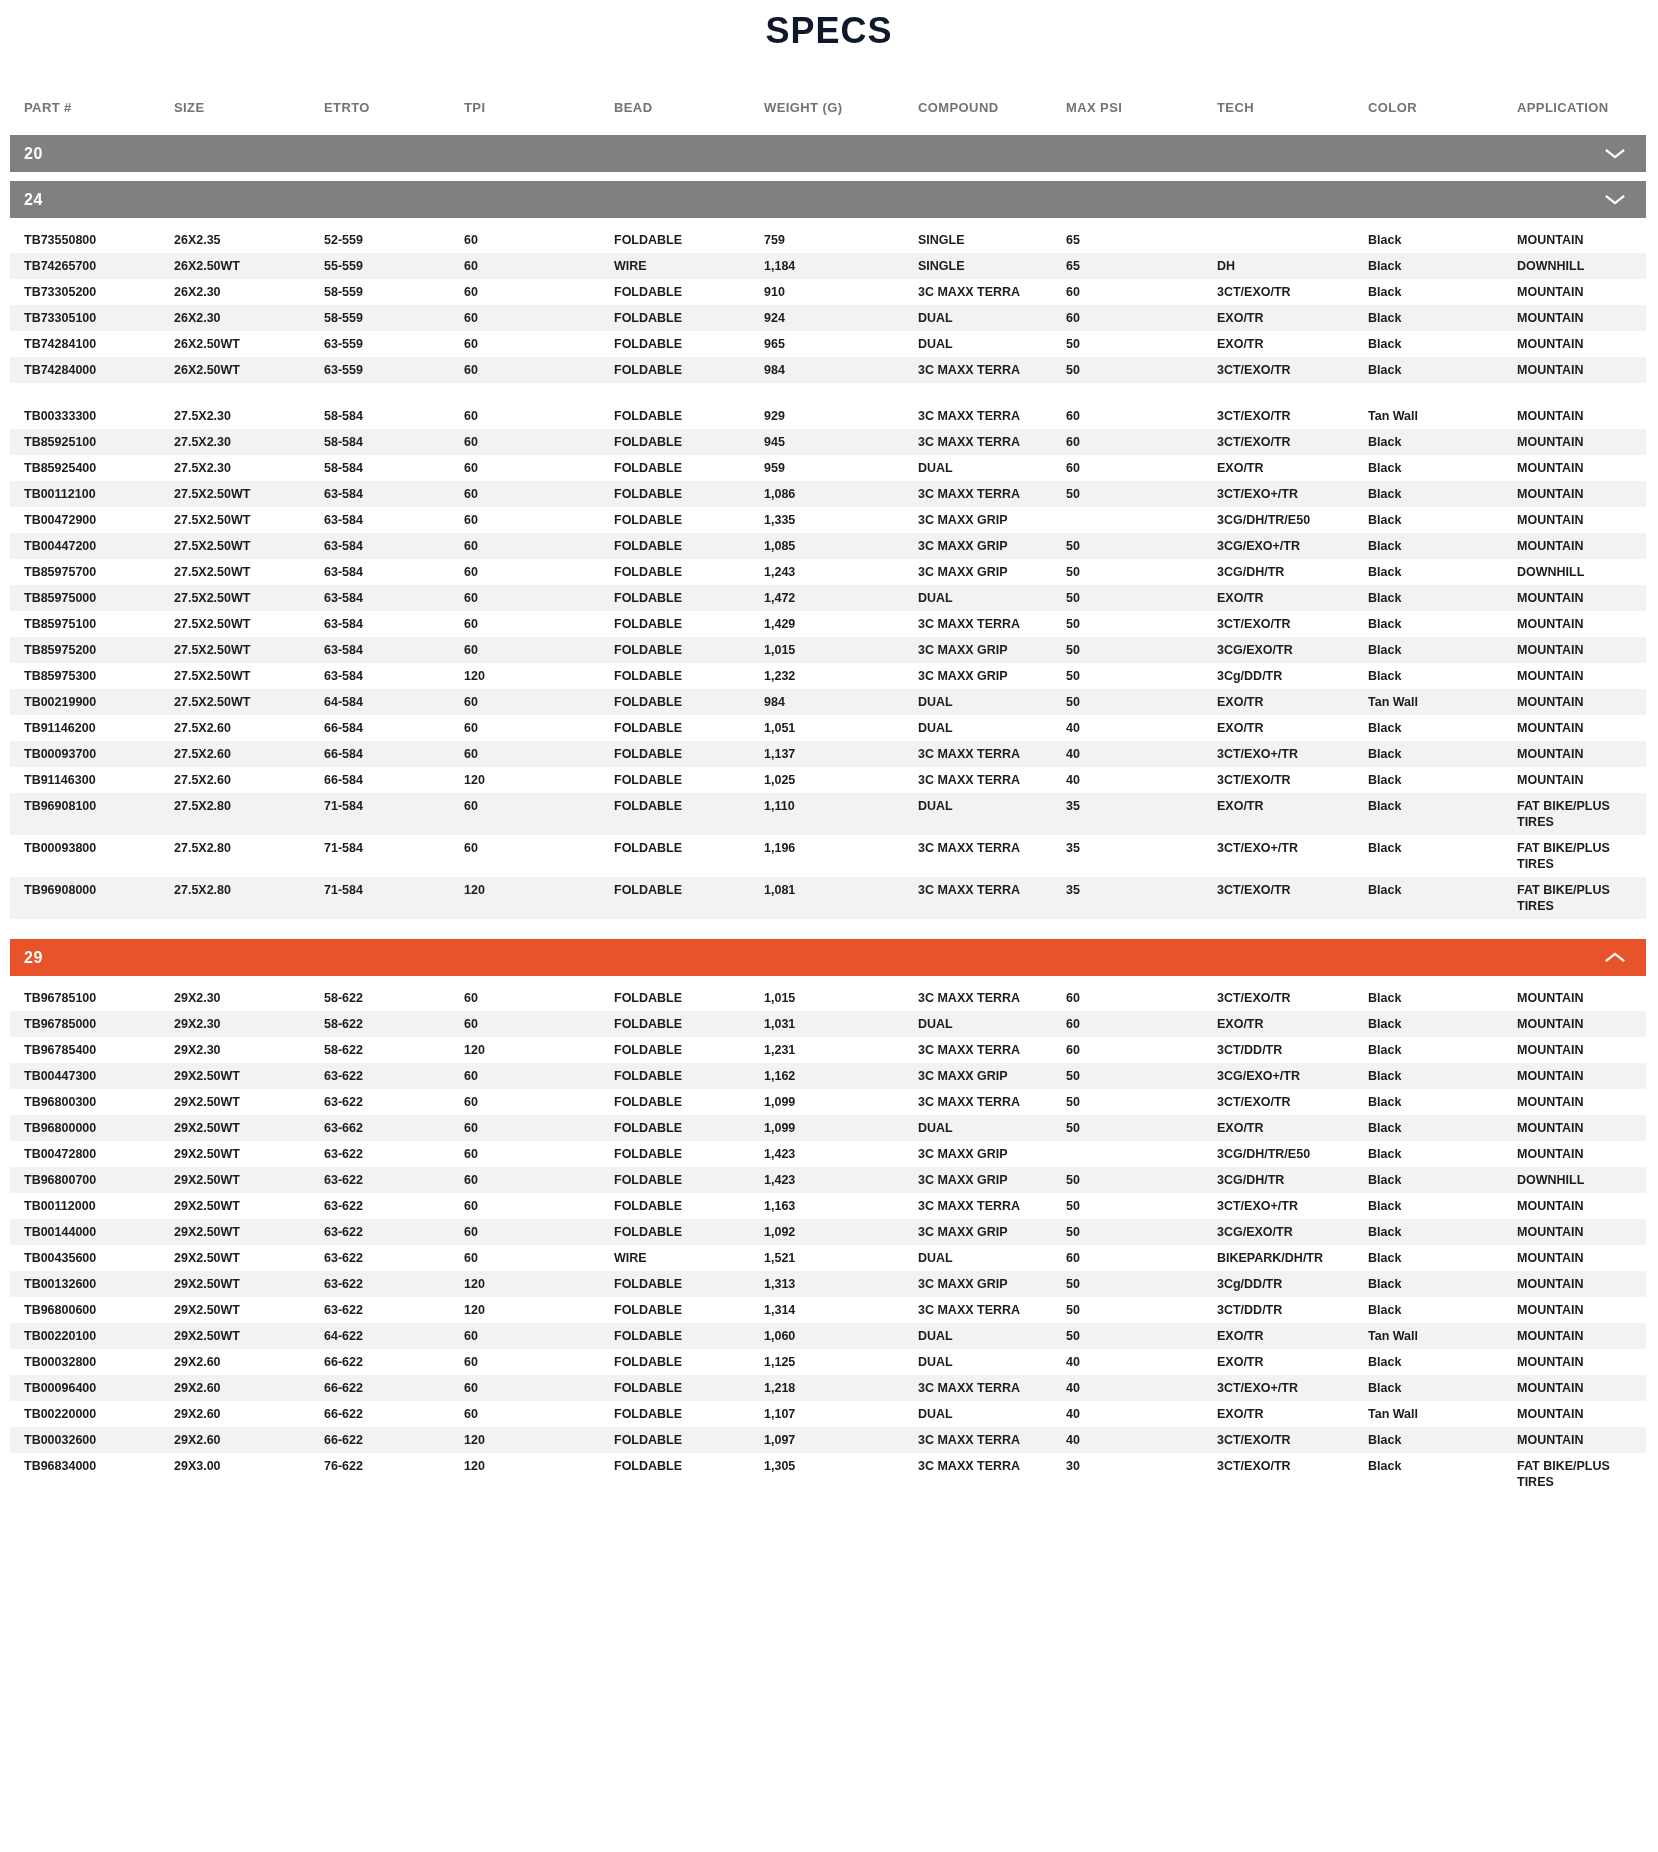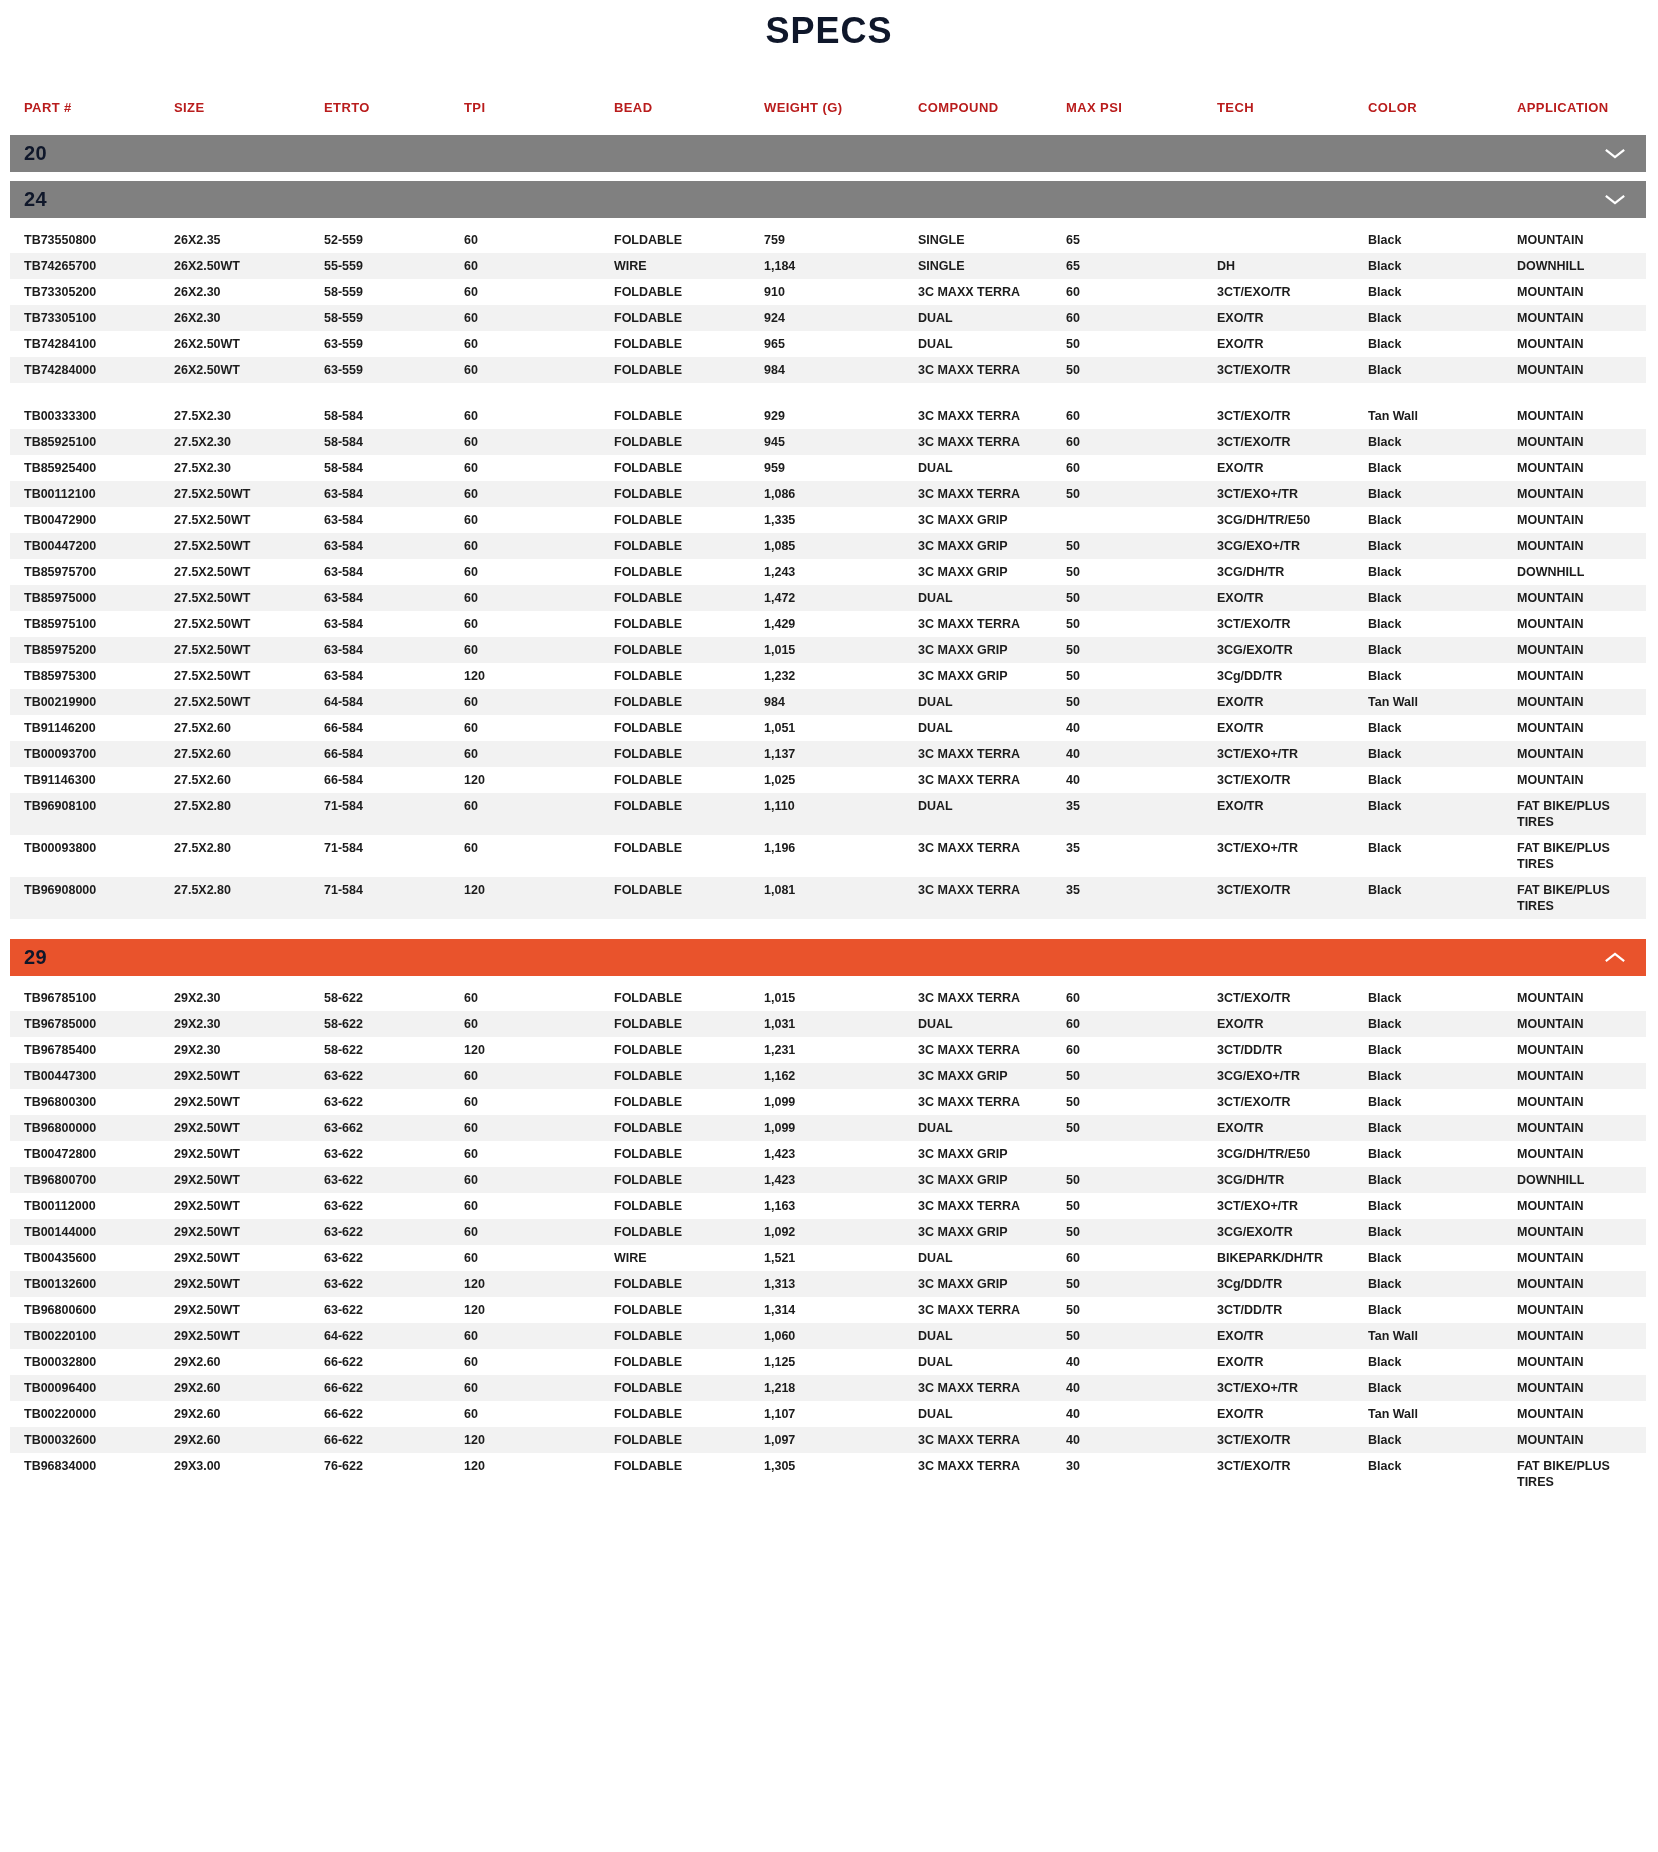--- a/index.html
+++ b/index.html
@@ -27,40 +27,40 @@
     padding-right:6px;
     align-items:flex-start;
     box-sizing:border-box;
   }
   .header-row{
     margin-bottom:16px;
   }
   .header-cell{
     font-size:13px;
     font-weight:700;
-    color:#b91c1c;
+    color:#737373;
     letter-spacing:.4px;
     padding:4px 6px 4px 0;
     text-transform:uppercase;
   }
   .section-bar{
     height:37px;
     display:flex;
     align-items:center;
     justify-content:space-between;
     padding:0 20px 0 14px;
     margin-bottom:9px;
     cursor:pointer;
     box-sizing:border-box;
   }
   .section-bar.collapsed{background:#808080;}
   .section-bar.expanded{background:#E9532C;}
   .section-label{
-    color:#0f172a;
-    font-size:20px;
+    color:#ffffff;
+    font-size:16px;
     font-weight:700;
     letter-spacing:.5px;
   }
   .chevron{display:inline-flex;align-items:center;}
   .rows{
     margin-top:9px;
     margin-bottom:20px;
   }
   .row{
     background:#fff;

